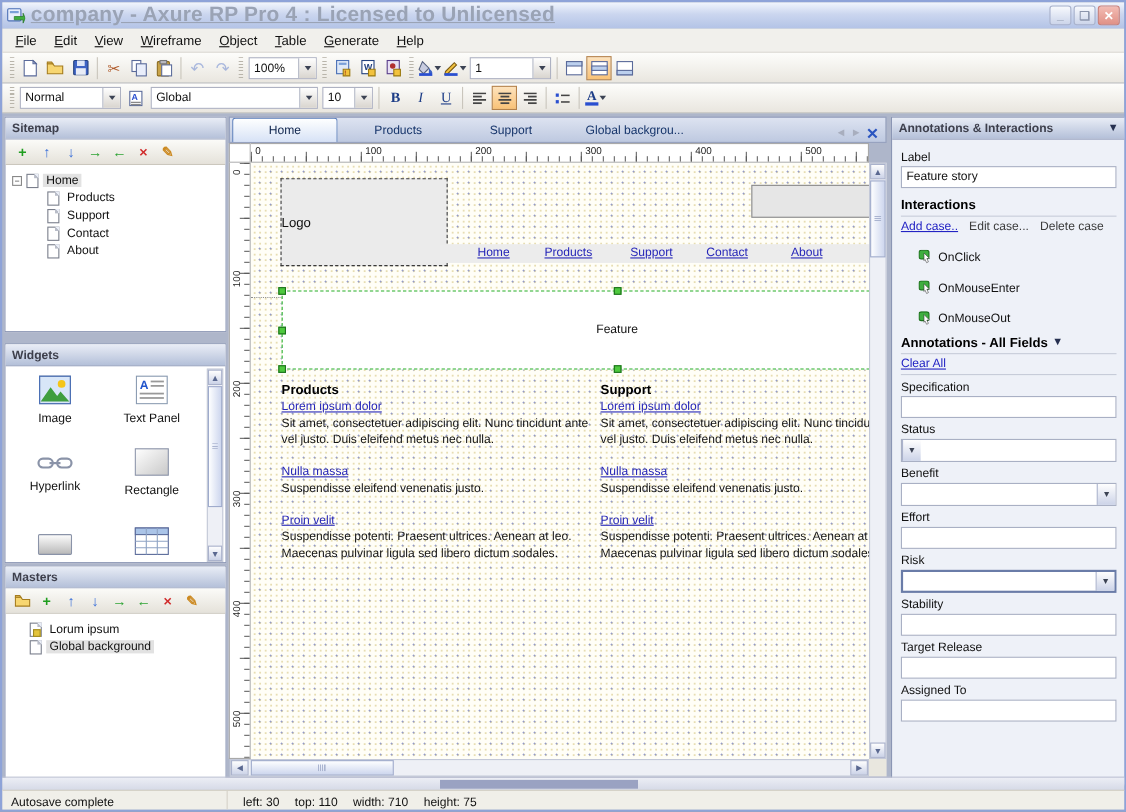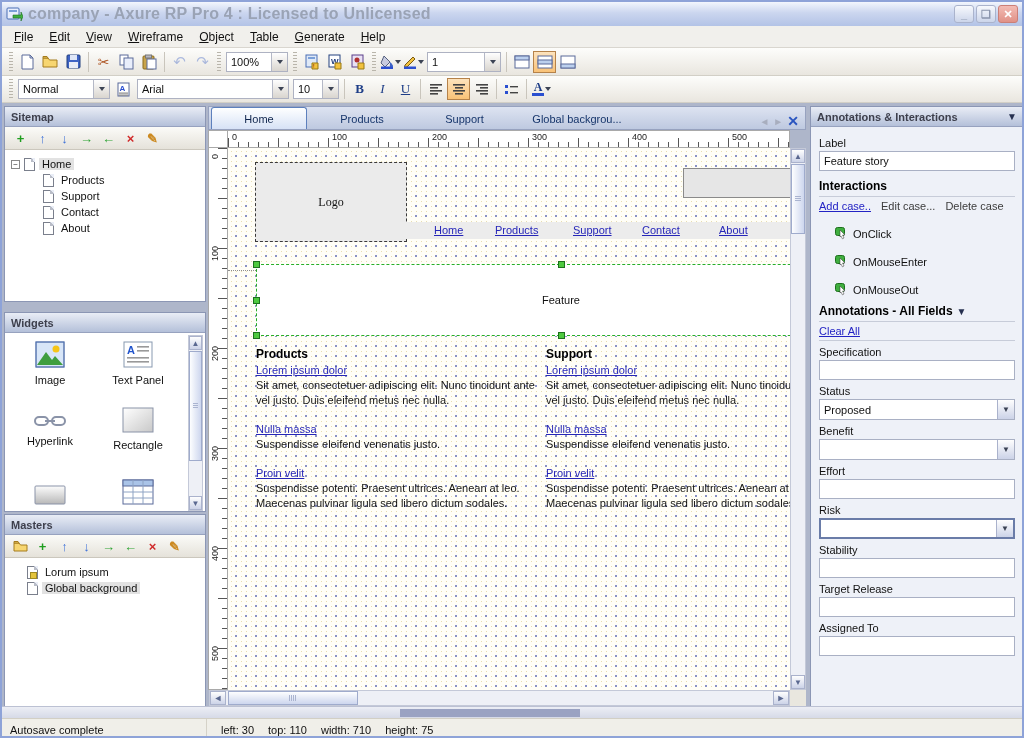--- a/index.html
+++ b/index.html
@@ -4,21 +4,21 @@
 <style>
   * { box-sizing: border-box; margin: 0; padding: 0; }
   html,body { width:1024px; height:738px; }
   body { font-family:"Liberation Sans", sans-serif; font-size:11px; background:#6f7890; }
   .win { position:relative; width:1024px; height:738px; background:#aeb6ca; border:2px solid #8ea3d8; overflow:hidden; }
 
   
   .titlebar { position:absolute; left:0; top:0; width:100%; height:24px;
     background:linear-gradient(#f2f6fd,#cbd6ef 45%,#b3c3e6); display:flex; align-items:center; padding:0 4px; }
   .appicon { width:17px; height:16px; margin-right:5px; }
-  .titletext { color:#9aa3b5; font-weight:bold; font-size:16px; letter-spacing:.2px; flex:1; }
+  .titletext { color:#9aa3b5; font-weight:bold; font-size:19px; letter-spacing:.2px; flex:1;text-decoration:underline; }
   .winbtns { display:flex; gap:2px; }
   .wbtn { width:20px; height:18px; border:1px solid #aab3cc; border-radius:3px;
     background:linear-gradient(#f7f9fd,#ccd5ea); color:#8b95ac; font-size:11px; font-weight:bold;
     display:flex; align-items:center; justify-content:center; }
   .wbtn.close { background:linear-gradient(#f3bcb4,#e09187); border-color:#cb7f77; color:#fff; }
 
   
   .menubar { position:absolute; left:0; top:24px; width:100%; height:22px; background:#f1f0ec;
     border-bottom:1px solid #d9d6cf; display:flex; align-items:center; padding-left:4px; }
   .menu-item { padding:3px 8px; font-size:12px; color:#111; }
@@ -99,21 +99,21 @@
   .vlab { position:absolute; left:1px; writing-mode:vertical-rl; transform:rotate(180deg); }
 
   .canvas { position:absolute; left:226px; top:146px; width:562px; height:542px; overflow:hidden;
     background-color:#fffef7;
     background-image:
       radial-gradient(circle,#8a92c6 .8px,transparent 1px),
       radial-gradient(circle,#e7ddb2 .8px,transparent 1px);
     background-size:10px 10px, 5px 5px; background-position:3px 3px, 1px 1px; }
 
   .logo-box { position:absolute; left:27px; top:14px; width:152px; height:80px; background:#ebebeb;
-    border:1px dashed #3a3a3a; display:flex; align-items:center; justify-content:center; font-size:12px; color:#111;font-family:Liberation Serif, serif; }
+    border:1px dashed #3a3a3a; display:flex; align-items:center; justify-content:flex-start; font-size:12px; color:#111; }
   .tr-box { position:absolute; left:455px; top:20px; width:110px; height:30px; background:#e6e6e6;
     border:1px solid #8a8a8a; }
   .guide { position:absolute; left:0; top:122px; width:562px; height:0; border-top:1px dotted #8d8d8d; }
   .navband { position:absolute; left:172px; top:74px; width:390px; height:17px; background:#ececec; }
   .navlink { position:absolute; top:76px; font-size:11px; color:#2626b8; text-decoration:underline; }
 
   .feature { position:absolute; left:28px; top:116px; width:610px; height:72px; background:#fff;
     border:1px dashed #27ae27; display:flex; align-items:center; justify-content:center; font-size:11px; color:#111; }
   .handle { position:absolute; width:7px; height:7px; background:#4ec93e; border:1px solid #1d701d; }
 
@@ -321,21 +321,21 @@
     </div>
     <span class="tbtn">
       <svg width="13" height="15" viewBox="0 0 13 15">
           <rect x="1" y="1" width="11" height="13" fill="#fff" stroke="#5a6a9a"></rect>
           <text x="2.5" y="9" font-size="8" fill="#2a4fd0" font-weight="bold">A</text>
           <rect x="2" y="10.5" width="9" height="1.2" fill="#888"></rect>
           <rect x="2" y="12.5" width="9" height="1.2" fill="#888"></rect>
         </svg>
     </span>
     <div class="combo" style="width:152px">
-      <span class="combo-txt">Arial</span>
+      <span class="combo-txt">Global</span>
       <span class="combo-btn">
           <i class="car"></i>
         </span>
     </div>
     <div class="combo" style="width:46px">
       <span class="combo-txt">10</span>
       <span class="combo-btn">
           <i class="car"></i>
         </span>
     </div>
@@ -685,21 +685,20 @@
       </div>
       <div class="ihr"></div>
       <div><span class="alink">Clear All</span></div>
       <div class="ihr"></div>
 
       <div class="ilabel">Specification</div>
       <input class="iinput" value="" style="">
 
       <div class="ilabel">Status</div>
       <div class="iselect">
-        <span class="val">Proposed</span>
         <span class="sarr">▼</span>
       </div>
 
       <div class="ilabel">Benefit</div>
       <div class="iselect">
         <span class="val"></span>
         <span class="sarr">▼</span>
       </div>
 
       <div class="ilabel">Effort</div>

